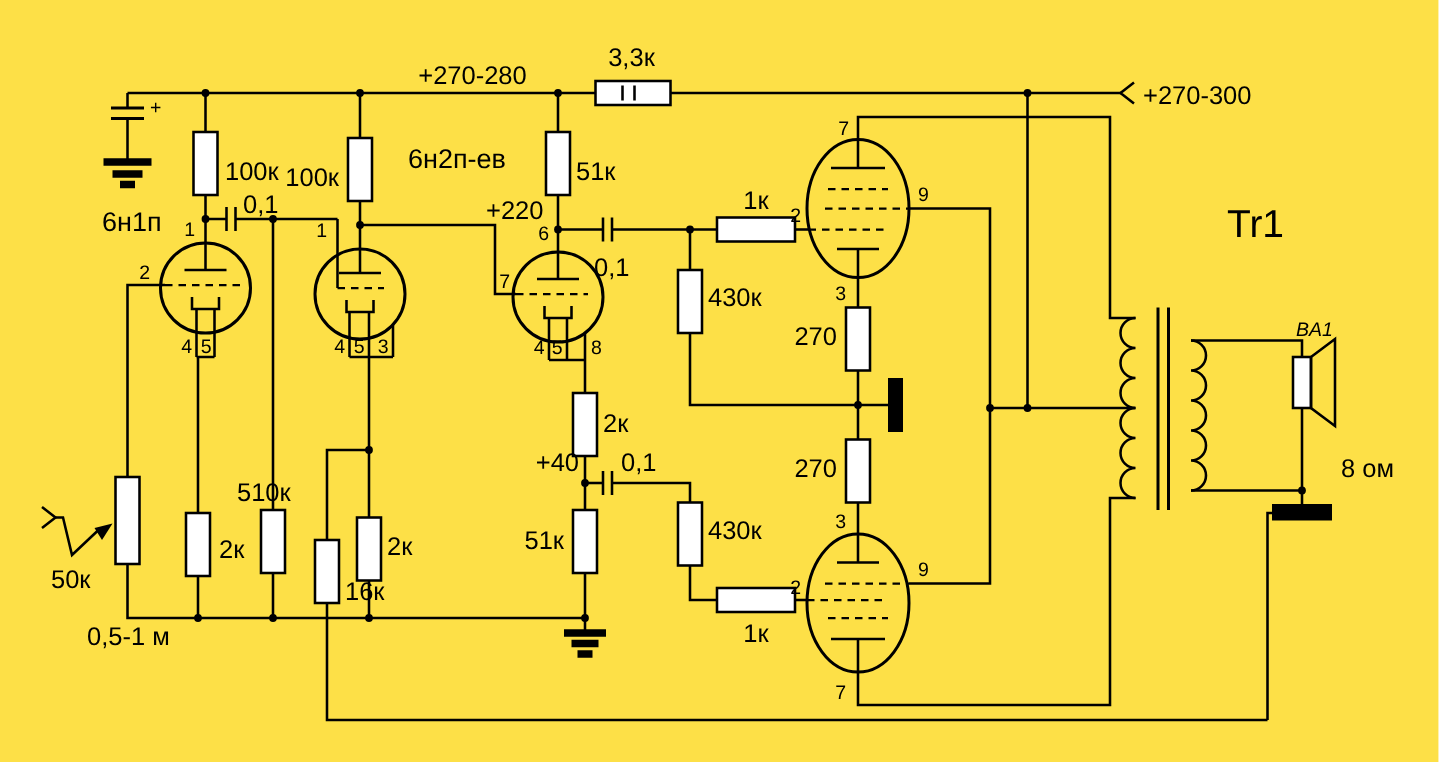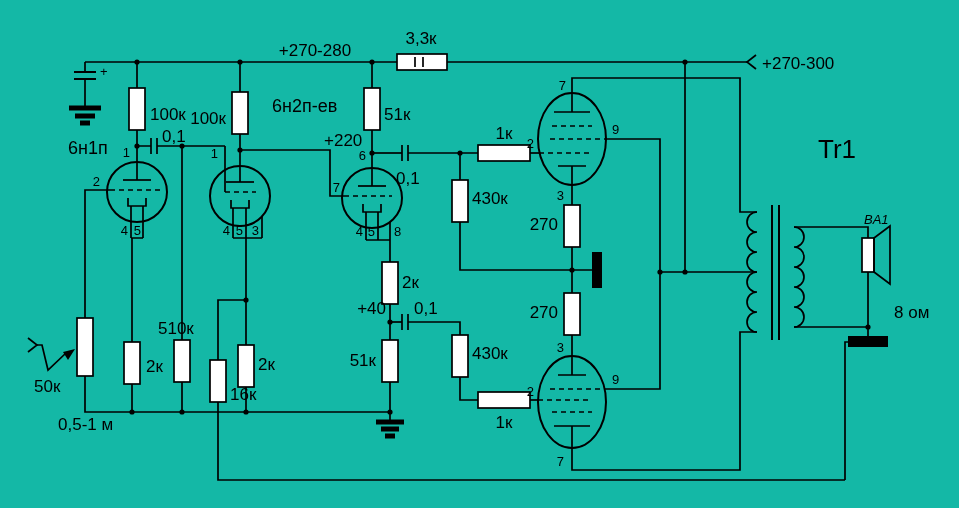--- a/index.html
+++ b/index.html
@@ -1,16 +1,16 @@
 <!DOCTYPE html>
 <html><head>
 <meta charset="utf-8">
 <style>
   html,body{margin:0;padding:0;background:#fff;}
-  .stage{position:relative;width:959px;height:508px;background:#14b8a6;overflow:hidden;}
+  .stage{position:relative;width:959px;height:508px;background:#fde047;overflow:hidden;}
   svg text{font-family:"Liberation Sans","DejaVu Sans",sans-serif;font-size:17px;fill:#000;}
   svg .f18{font-size:18px;}
   svg .pin{font-size:13px;}
   svg .big{font-size:26px;}
   svg .ba{font-size:13px;font-style:italic;}
   .w{stroke:#000;stroke-width:1.7;fill:none;}
   .w2{stroke:#000;stroke-width:2;fill:none;}
   .dash{stroke:#000;stroke-width:1.5;fill:none;stroke-dasharray:5,4;}
   .box{stroke:#000;stroke-width:1.7;fill:#fff;}
   .gnd{stroke:#000;stroke-width:5;fill:none;}

